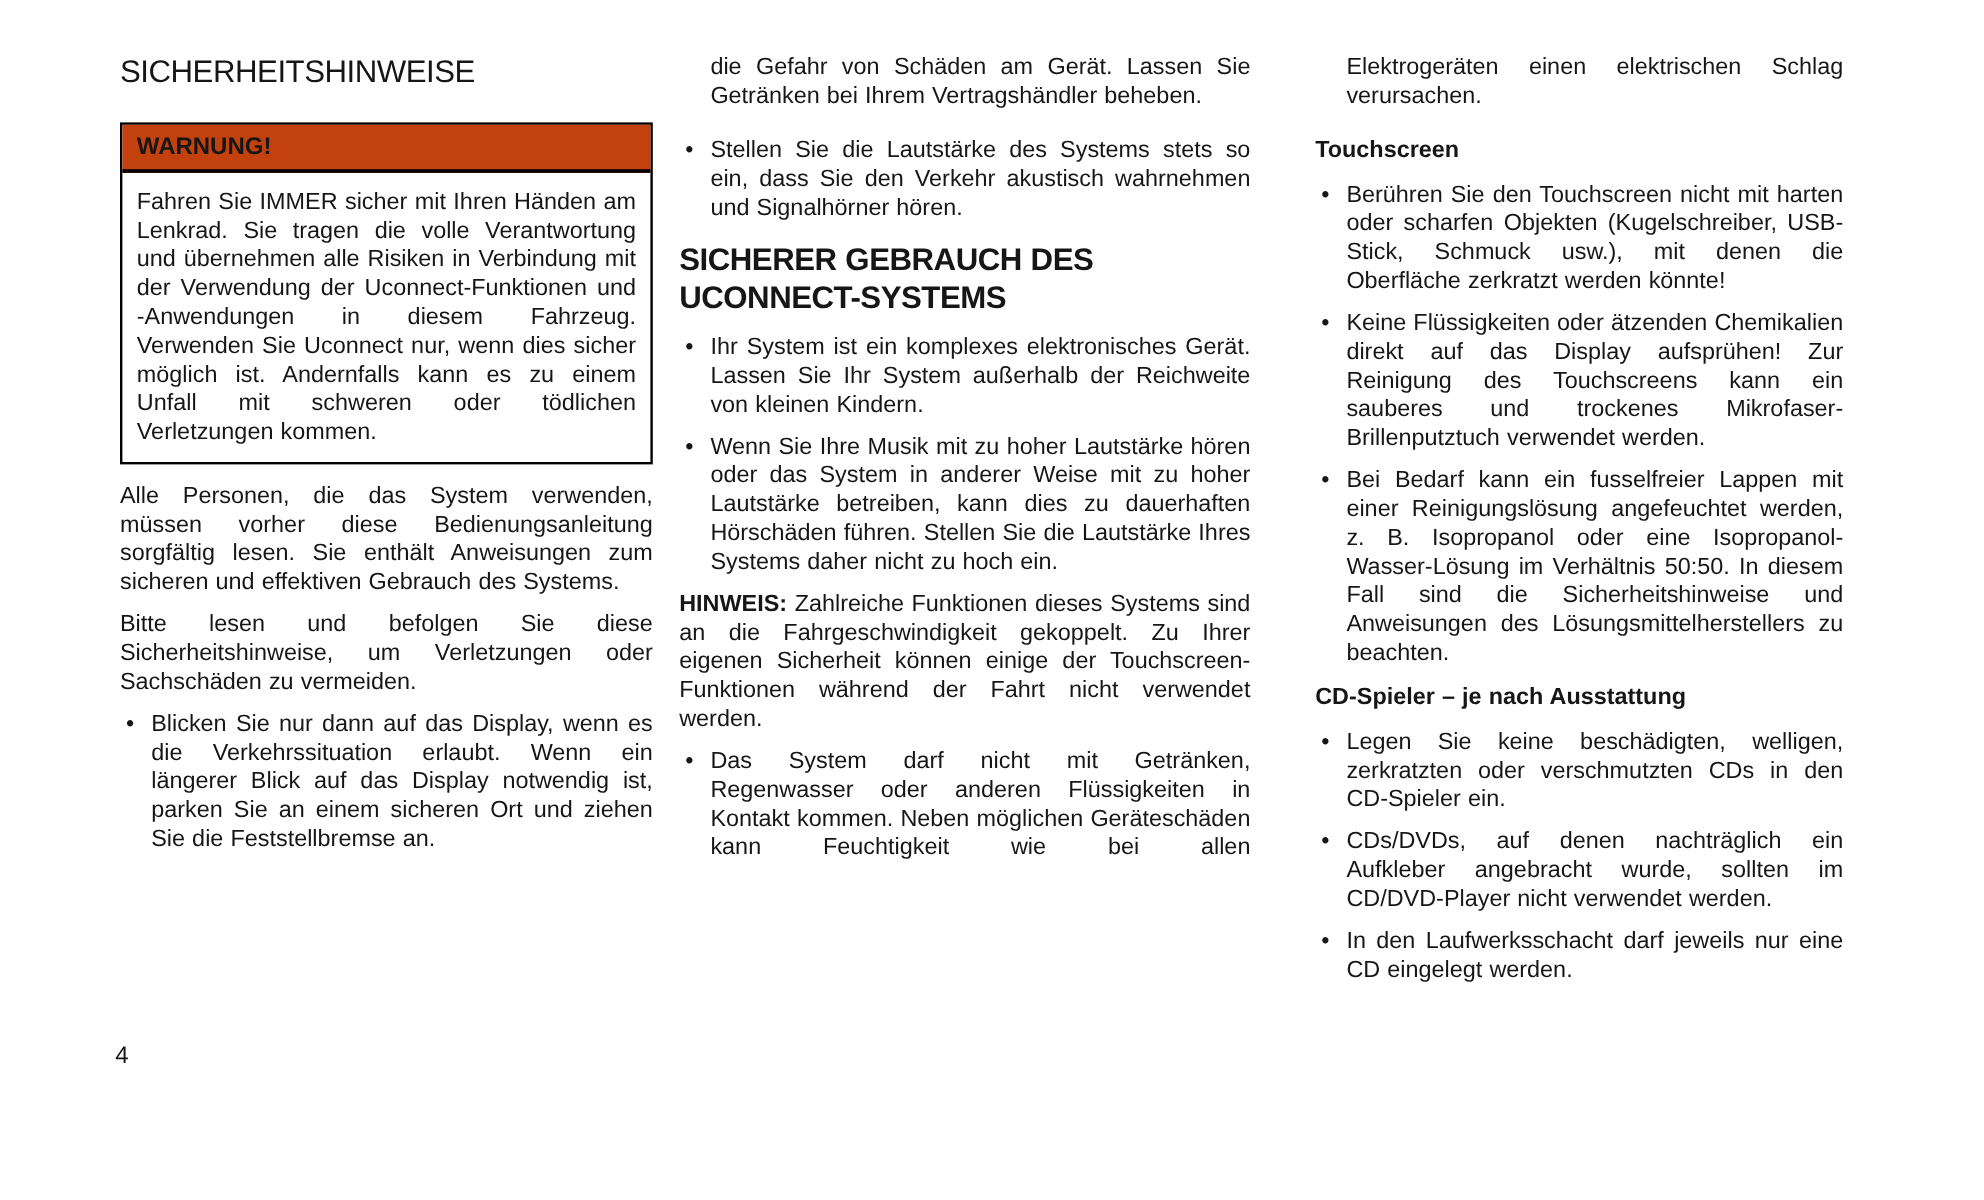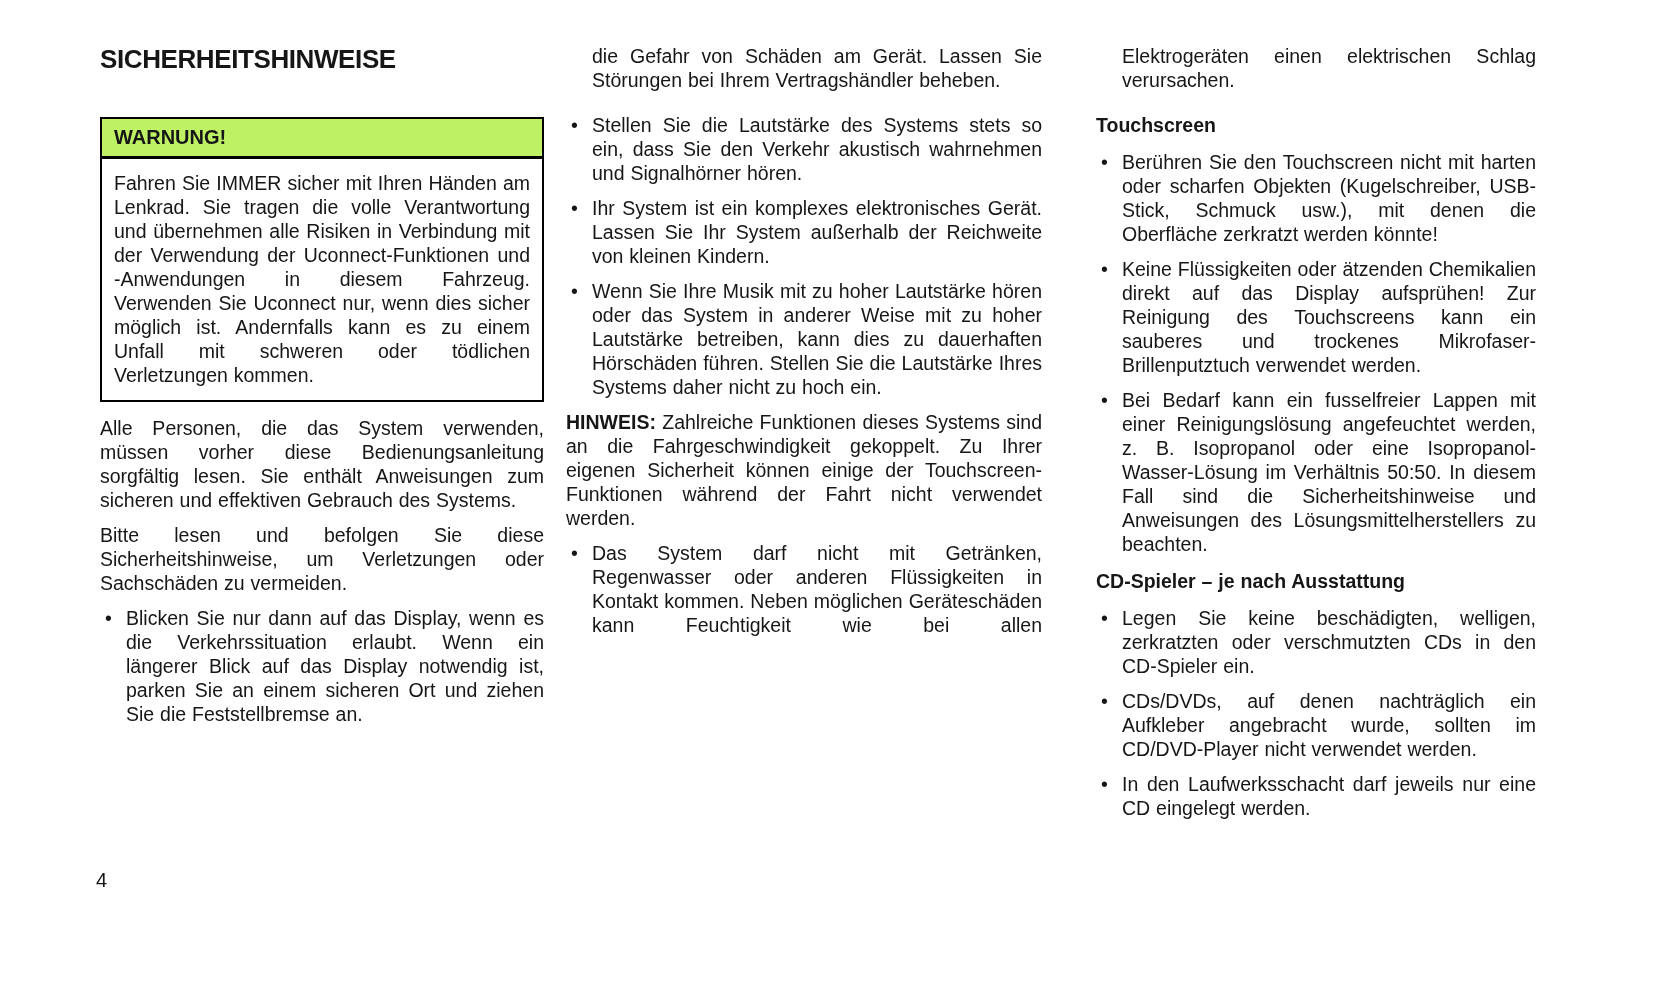--- a/index.html
+++ b/index.html
@@ -19,37 +19,37 @@
     text-align:justify;
     hyphens:auto;-webkit-hyphens:auto;
     word-spacing:0.5px;
   }
   #col1{left:100px;width:444px;}
   #col2{left:566px;width:476px;}
   #col3{left:1096px;width:440px;}
 
   h1.doc-title{
     font-size:26px;line-height:31px;letter-spacing:-0.4px;
-    margin:0 0 42px 0;font-weight:bold;text-align:left;
+    margin:0 0 27px 0;font-weight:normal;text-align:left;
   }
   h2.section-title{
     font-size:26px;line-height:32px;letter-spacing:-0.4px;
     margin:15px 0 13px 0;font-weight:bold;text-align:left;
     hyphens:none;-webkit-hyphens:none;
   }
   h3.sub-title{
     font-size:19.5px;line-height:24px;
     margin:13px 0 13px 0;font-weight:bold;text-align:left;
   }
   .warnbox{
     border:2px solid #000;
     margin:0 0 14px 0;
   }
   .warnhead{
-    background:#bef264;
+    background:#c2410c;
     border-bottom:3px solid #000;
     font-weight:bold;
     font-size:20px;
     padding:6px 12px 7px 12px;
   }
   .warnbody{
     font-weight:normal;
     padding:12px 12px 13px 12px;
     text-align:justify;
   }
@@ -88,26 +88,27 @@
 
   <p>Alle Personen, die das System verwenden, müssen vorher diese Bedienungsanleitung sorgfältig lesen. Sie enthält Anweisungen zum sicheren und effektiven Gebrauch des Systems.</p>
   <p>Bitte lesen und befolgen Sie diese Sicherheitshinweise, um Verletzungen oder Sachschäden zu vermeiden.</p>
 
   <ul>
     <li>Blicken Sie nur dann auf das Display, wenn es die Verkehrssituation erlaubt. Wenn ein längerer Blick auf das Display notwendig ist, parken Sie an einem sicheren Ort und ziehen Sie die Feststellbremse an.</li>
   </ul>
 </div>
 
 <div class="col" id="col2">
-  <p class="cont">die Gefahr von Schäden am Gerät. Lassen Sie Störungen bei Ihrem Vertragshändler beheben.</p>
+  <p class="cont">die Gefahr von Schäden am Gerät. Lassen Sie Getränken bei Ihrem Vertragshändler beheben.</p>
 
   <ul>
     <li>Stellen Sie die Lautstärke des Systems stets so ein, dass Sie den Verkehr akustisch wahrnehmen und Signalhörner hören.</li>
   </ul>
 
+  <h2 class="section-title">SICHERER GEBRAUCH DES UCONNECT-SYSTEMS</h2>
 
   <ul>
     <li>Ihr System ist ein komplexes elektronisches Gerät. Lassen Sie Ihr System außerhalb der Reichweite von kleinen Kindern.</li>
     <li>Wenn Sie Ihre Musik mit zu hoher Lautstärke hören oder das System in anderer Weise mit zu hoher Lautstärke betreiben, kann dies zu dauerhaften Hörschäden führen. Stellen Sie die Lautstärke Ihres Systems daher nicht zu hoch ein.</li>
   </ul>
 
   <p class="note"><b>HINWEIS:</b> <span>Zahlreiche Funktionen dieses Systems sind an die Fahrgeschwindigkeit gekoppelt. Zu Ihrer eigenen Sicherheit können einige der Touchscreen-Funktionen während der Fahrt nicht verwendet werden.</span></p>
 
   <ul>
     <li class="stretch">Das System darf nicht mit Getränken, Regenwasser oder anderen Flüssigkeiten in Kontakt kommen. Neben möglichen Geräteschäden kann Feuchtigkeit wie bei allen</li>

